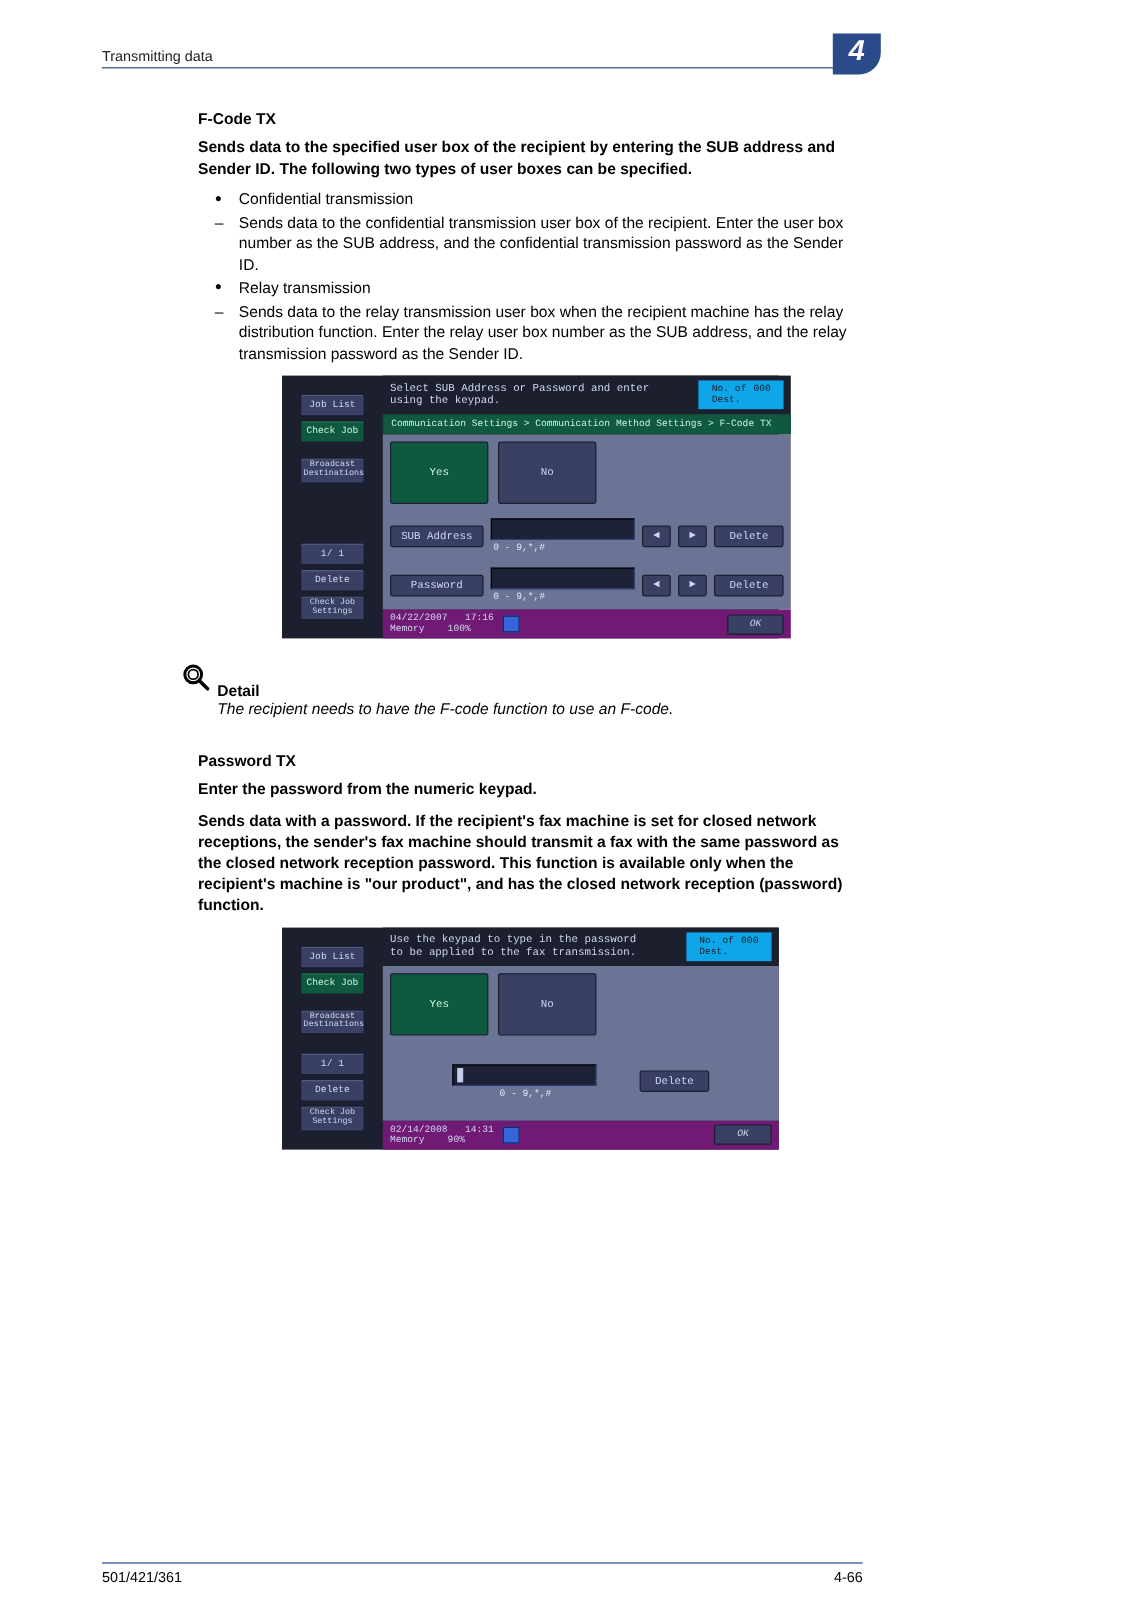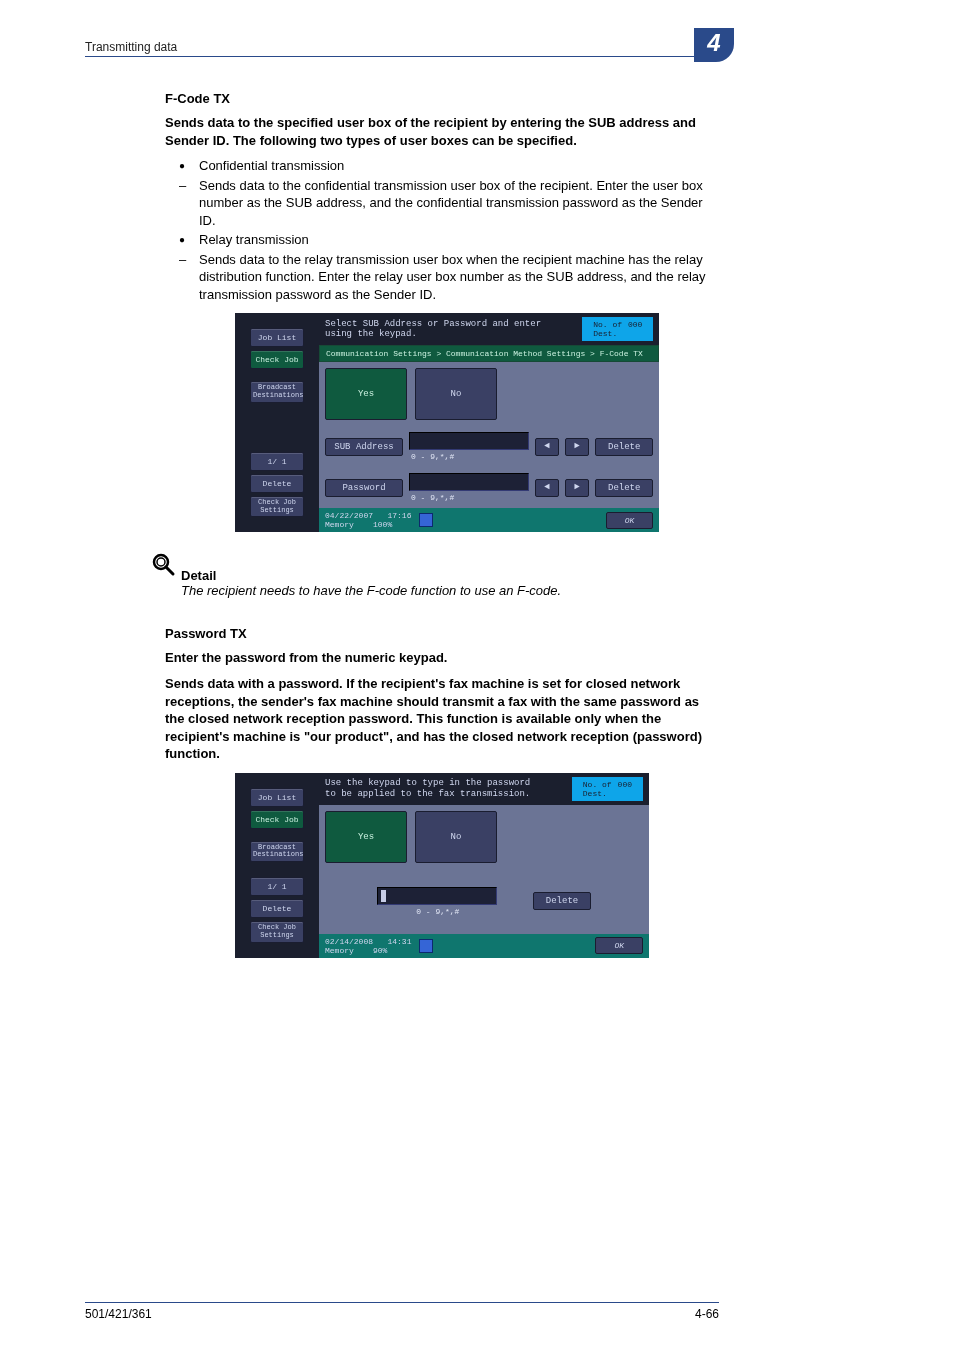--- a/index.html
+++ b/index.html
@@ -224,21 +224,21 @@
     border:1px solid #1a1d30;
     padding:3px 12px;
     border-radius:2px;
     margin-left:auto;
   }
   .status{
     display:flex;
     align-items:center;
     gap:8px;
     padding:3px 6px;
-    background:#0f766e;
+    background:#701a75;
     font-size:8px;
   }
   .status .ok{
     margin-left:auto;
     background:#3a4064;
     border:1px solid #1a1d30;
     padding:3px 18px;
     border-radius:2px;
     font-style:italic;
   }

